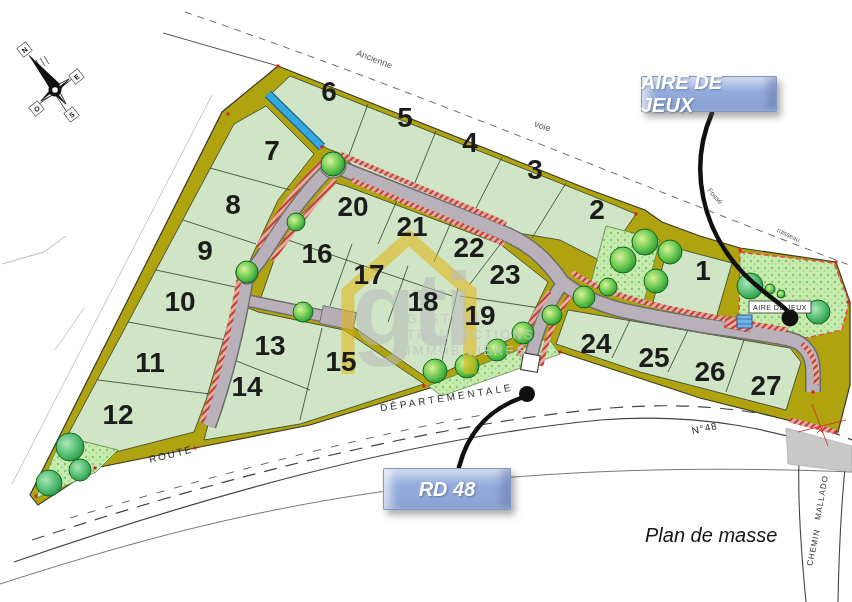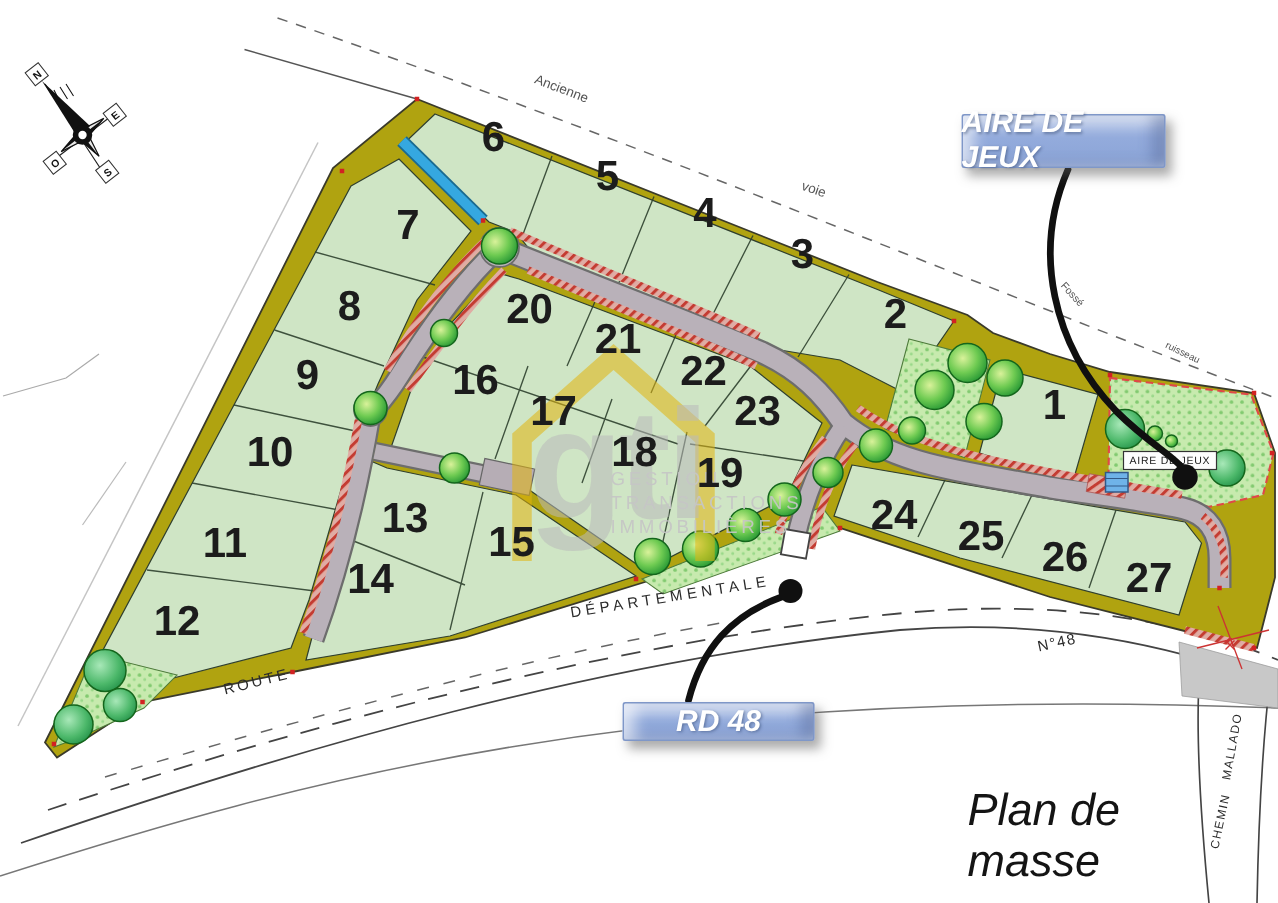--- a/index.html
+++ b/index.html
@@ -14,23 +14,23 @@
   .callout{position:absolute;display:flex;align-items:center;justify-content:center;
     background:linear-gradient(180deg,#b3c4e8 0%,#93abdc 45%,#8aa3d6 100%);
     border-radius:2px;color:#ffffff;font-style:italic;font-weight:bold;font-size:20px;
     text-shadow:1px 1px 2px rgba(40,60,100,.45);
     box-shadow:4px 5px 7px rgba(90,90,90,.5),
       inset 0 0 0 1px #7f97c8,
       inset 9px 0 9px rgba(255,255,255,.55),
       inset -9px -2px 9px rgba(80,100,150,.45),
       inset 0 8px 8px rgba(255,255,255,.4);}
   #callout-aire{left:641px;top:76px;width:136px;height:36px;}
-  #callout-rd48{left:383px;top:468px;width:128px;height:26px;margin-left:32px;}
+  #callout-rd48{left:383px;top:468px;width:128px;height:42px;}
   #plan-title{position:absolute;left:645px;top:524px;width:180px;font-style:italic;
-    font-size:30px;color:#141414;}
+    font-size:20px;color:#141414;}
 </style>
 </head>
 <body>
 
 <div id="stage">
 
 <svg id="map" width="852" height="602" viewBox="0 0 852 602">
   <defs>
     <radialGradient id="tg" cx="0.38" cy="0.38" r="0.75">
       <stop offset="0" stop-color="#d9f29a"></stop>

